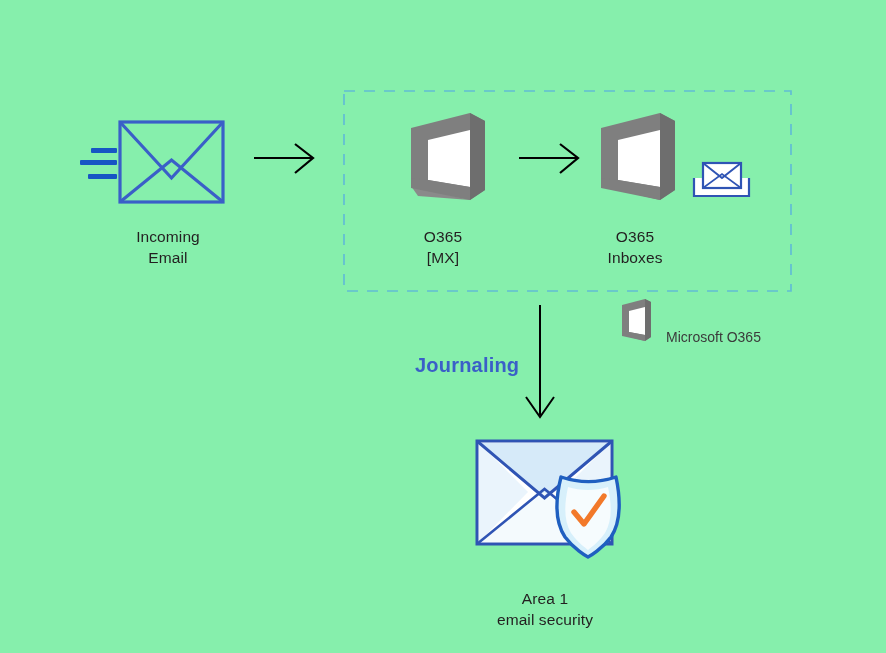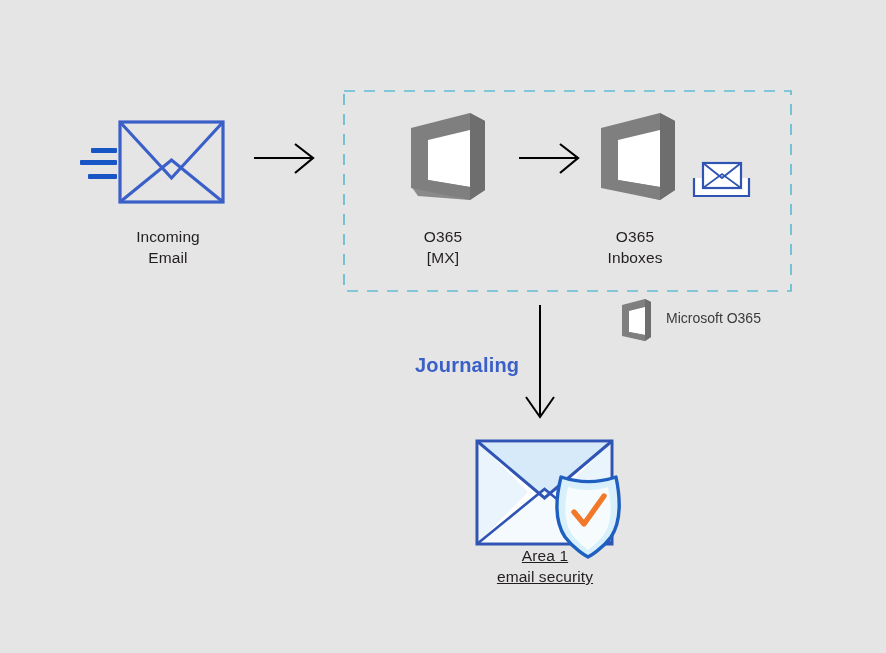--- a/index.html
+++ b/index.html
@@ -8,21 +8,21 @@
     padding: 0;
     background: #ffffff;
   }
   body {
     font-family: "Liberation Sans", sans-serif;
   }
   #diagram-root {
     position: relative;
     width: 886px;
     height: 653px;
-    background: #e5e5e5;
+    background: #86efac;
     overflow: hidden;
   }
   .layer {
     position: absolute;
     left: 0;
     top: 0;
     width: 886px;
     height: 653px;
   }
   .node-label {
@@ -45,28 +45,27 @@
     top: 226px;
     width: 150px;
   }
   .label-inboxes {
     left: 560px;
     top: 226px;
     width: 150px;
   }
   .label-area1 {
     left: 465px;
-    top: 545px;
+    top: 588px;
     width: 160px;
-    text-decoration: underline;
   }
   .legend-text {
     position: absolute;
     left: 666px;
-    top: 310px;
+    top: 329px;
     font-family: "Liberation Sans", sans-serif;
     font-size: 14px;
     color: #3b3b3b;
     white-space: pre;
   }
   .journaling-text {
     position: absolute;
     left: 415px;
     top: 354px;
     font-family: "Liberation Sans", sans-serif;

